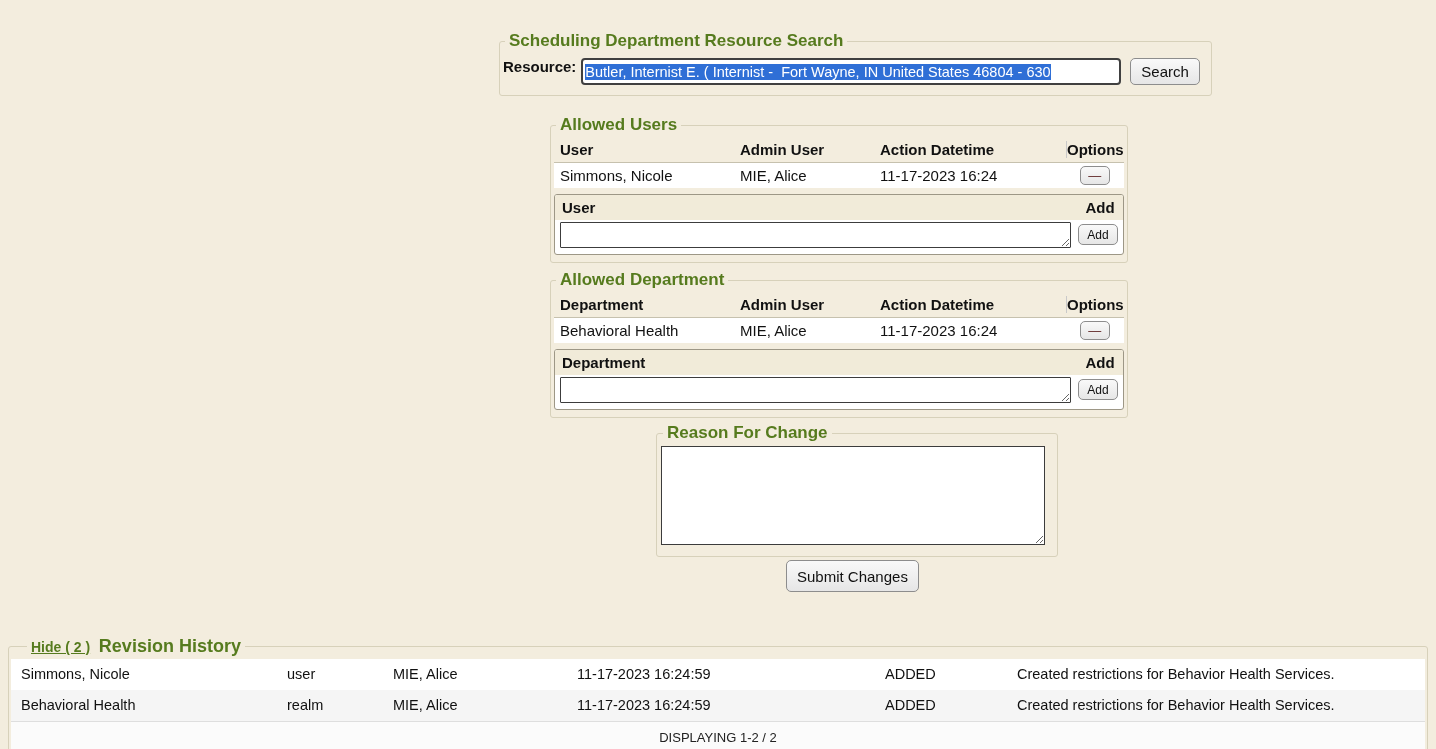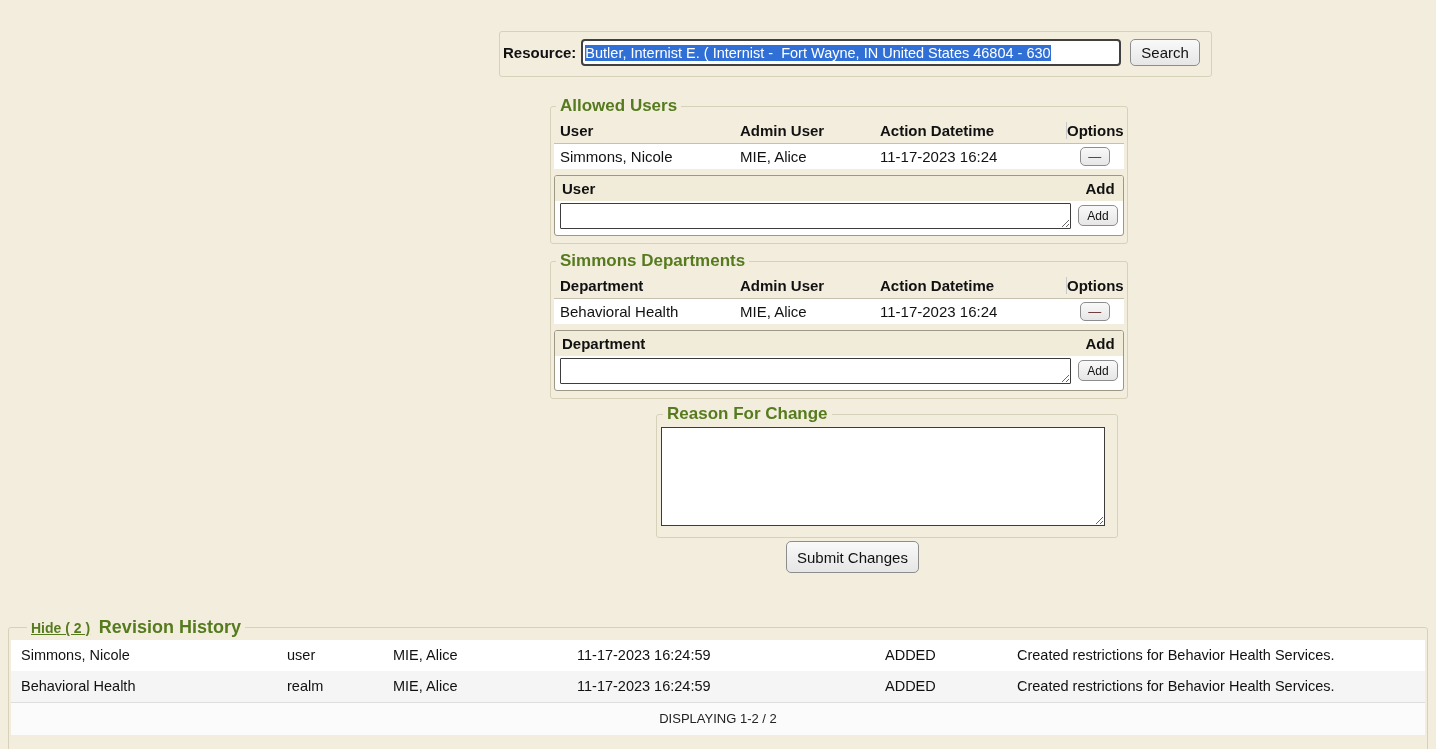--- a/index.html
+++ b/index.html
@@ -21,21 +21,21 @@
   }
   button {
     font-family: inherit;
     background: linear-gradient(#f9f9f9, #e6e6e6);
     border: 1px solid #8d8d8d; border-radius: 5px;
     color: #111; cursor: pointer;
   }
 
   
   .fs-search { margin: 31px 0 0 499px; width: 713px; padding: 7px 4px 10px 3px; }
-  .search-row { display: flex; align-items: center; }
+  .search-row { display: flex; }
   .resource-label { font-weight: bold; font-size: 15px; margin-right: 5px; }
   .resource-input {
     width: 540px; height: 27px;
     background: #fff; border: 2px solid #404040; border-radius: 4px;
     display: flex; align-items: center;
     padding: 0 2px; overflow: hidden; white-space: nowrap;
   }
   .resource-input .sel {
     background: #2f6fd6; color: #fff; font-size: 14.5px; white-space: pre;
   }
@@ -65,21 +65,21 @@
   }
   .add-box-body { display: flex; align-items: flex-start; gap: 7px; padding: 2px 5px 6px 5px; }
   textarea.line {
     flex: 1; height: 26px; resize: both;
     border: 1px solid #3c3c3c; border-radius: 1px;
     font-family: inherit; font-size: 14px; padding: 2px 3px;
   }
   .add-btn { font-size: 12px; padding: 1px 8px; height: 21px; margin-top: 2px; }
 
   
-  .fs-reason { margin: 5px 0 0 656px; width: 462px; padding: 3px 12px 7px 4px; }
+  .fs-reason { margin: 5px 0 0 656px; width: 402px; padding: 3px 12px 7px 4px; }
   textarea.reason {
     width: 100%; height: 99px; resize: both;
     border: 1px solid #3c3c3c; font-family: inherit; font-size: 14px; padding: 3px;
   }
 
   
   .submit-row { margin-top: 3px; }
   .submit-btn { margin-left: 786px; font-size: 15px; height: 32px; padding: 0 10px; }
 
   
@@ -100,20 +100,21 @@
   .rev-row.alt { background: #f5f5f5; }
   .rev-footer {
     text-align: center; font-size: 13px; color: #222;
     background: #fbfbfb; border-top: 1px solid #dedede; padding: 8px 0 9px 0;
   }
 </style>
 </head>
 <body>
 
 <fieldset class="fs-search">
+  <legend>Scheduling Department Resource Search</legend>
   <div class="search-row">
     <span class="resource-label">Resource:</span>
     <div class="resource-input">
       <span class="sel">Butler, Internist E. ( Internist -  Fort Wayne, IN United States 46804 - 630</span>
     </div>
     <button class="search-btn">Search</button>
   </div>
 </fieldset>
 
 <fieldset class="fs-entity fs-users">
@@ -138,21 +139,21 @@
       <span>Add</span>
     </div>
     <div class="add-box-body">
       <textarea class="line" style=""></textarea>
       <button class="add-btn">Add</button>
     </div>
   </div>
 </fieldset>
 
 <fieldset class="fs-entity fs-depts">
-  <legend>Simmons Departments</legend>
+  <legend>Allowed Department</legend>
   <div class="etable-header">
     <div>Department</div>
     <div>Admin User</div>
     <div>Action Datetime</div>
     <div class="opt-h">Options</div>
   </div>
   <div class="etable-row">
     <div>Behavioral Health</div>
     <div>MIE, Alice</div>
     <div>11-17-2023 16:24</div>

